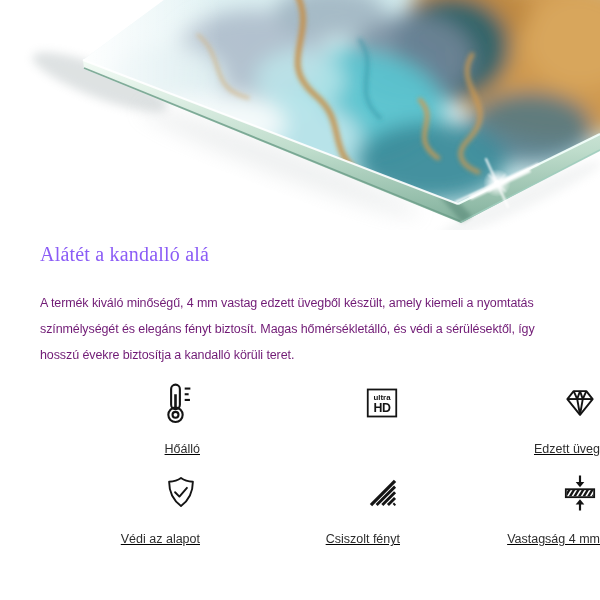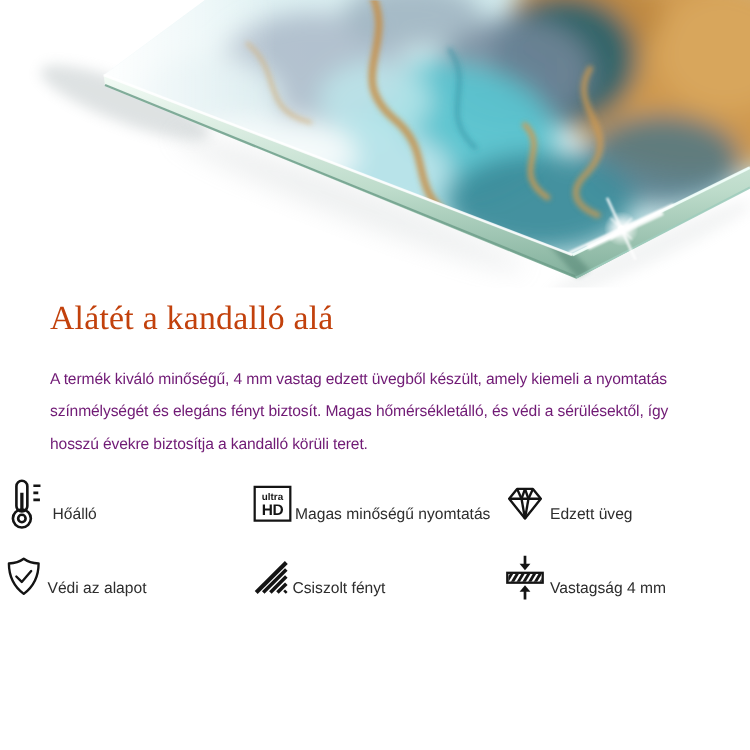--- a/index.html
+++ b/index.html
@@ -1,26 +1,26 @@
 <!DOCTYPE html>
 <html><head>
 <meta charset="utf-8">
 <style>
   html,body{margin:0;padding:0;background:#ffffff;}
   .page{position:relative;width:600px;height:600px;background:#ffffff;overflow:hidden;
         font-family:"Liberation Sans","DejaVu Sans",sans-serif;}
   .hero{position:relative;width:600px;height:230px;overflow:hidden;}
   .hero svg{display:block;}
   h1.title{margin:6px 40px 0 40px;font-family:"Liberation Serif","DejaVu Serif",serif;
-           font-weight:400;font-size:27px;line-height:36px;color:#c2410c;letter-spacing:.2px;}
+           font-weight:400;font-size:20px;line-height:36px;color:#8b5cf6;letter-spacing:.2px;}
   h1.title .h-line{display:block;}
   .para{margin:18px 40px 0 40px;color:#701a75;}
   .para .p-line{font-size:12.5px;line-height:26px;white-space:nowrap;letter-spacing:-0.1px;}
   .features{display:grid;grid-template-columns:repeat(3,1fr);row-gap:13px;margin-top:12px;}
-  .feature{display:flex;flex-direction:row;align-items:center;}
+  .feature{display:flex;flex-direction:column;align-items:flex-end;text-decoration:underline;}
   .icon-box{height:46px;display:flex;align-items:center;justify-content:center;}
   .feature-label{margin-top:15px;font-size:12.5px;line-height:16px;color:#2d2d2d;text-align:center;}
   .icon-stroke{stroke:#141414;fill:none;stroke-width:2.4;}
   .hd-text{fill:#141414;font-family:"Liberation Sans","DejaVu Sans",sans-serif;font-weight:bold;}
 </style>
 </head>
 <body>
 
 <div class="page">
 
@@ -152,21 +152,20 @@
     </div>
 
     <div class="feature">
       <div class="icon-box">
         <svg width="36" height="36" viewBox="0 0 48 48">
           <rect class="icon-stroke" x="5" y="6" width="38" height="36" stroke-width="2.8"></rect>
           <text class="hd-text" x="24" y="20.5" font-size="10.5" text-anchor="middle">ultra</text>
           <text class="hd-text" x="24" y="36.5" font-size="16.5" text-anchor="middle" letter-spacing="-0.5">HD</text>
         </svg>
       </div>
-      <div class="feature-label">Magas minőségű nyomtatás</div>
     </div>
 
     <div class="feature">
       <div class="icon-box">
         <svg width="40" height="38" viewBox="0 0 48 48">
           <g class="icon-stroke" stroke-width="2.2" stroke-linejoin="round">
             <path d="M16,9 L32,9 L40,19 L24,39 L8,19 Z"></path>
             <path d="M8,19 L40,19"></path>
             <path d="M16,9 L20.5,19"></path>
               <path d="M32,9 L27.5,19"></path>

